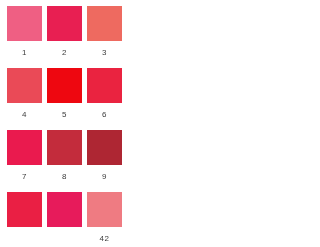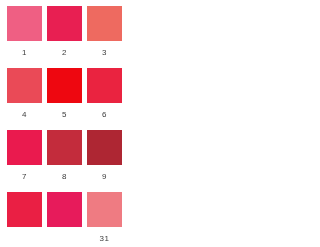--- a/index.html
+++ b/index.html
@@ -98,16 +98,16 @@
   <div class="swatch-cell">
     <span class="swatch-chip" style="background-color: rgb(234, 31, 68);"></span>
   </div>
 
   <div class="swatch-cell">
     <span class="swatch-chip" style="background-color: rgb(231, 27, 91);"></span>
   </div>
 
   <div class="swatch-cell">
     <span class="swatch-chip" style="background-color: rgb(239, 123, 130);"></span>
-    <span class="swatch-label">31</span>
+    <span class="swatch-label">42</span>
   </div>
 
 </div>
 
 </body></html>

